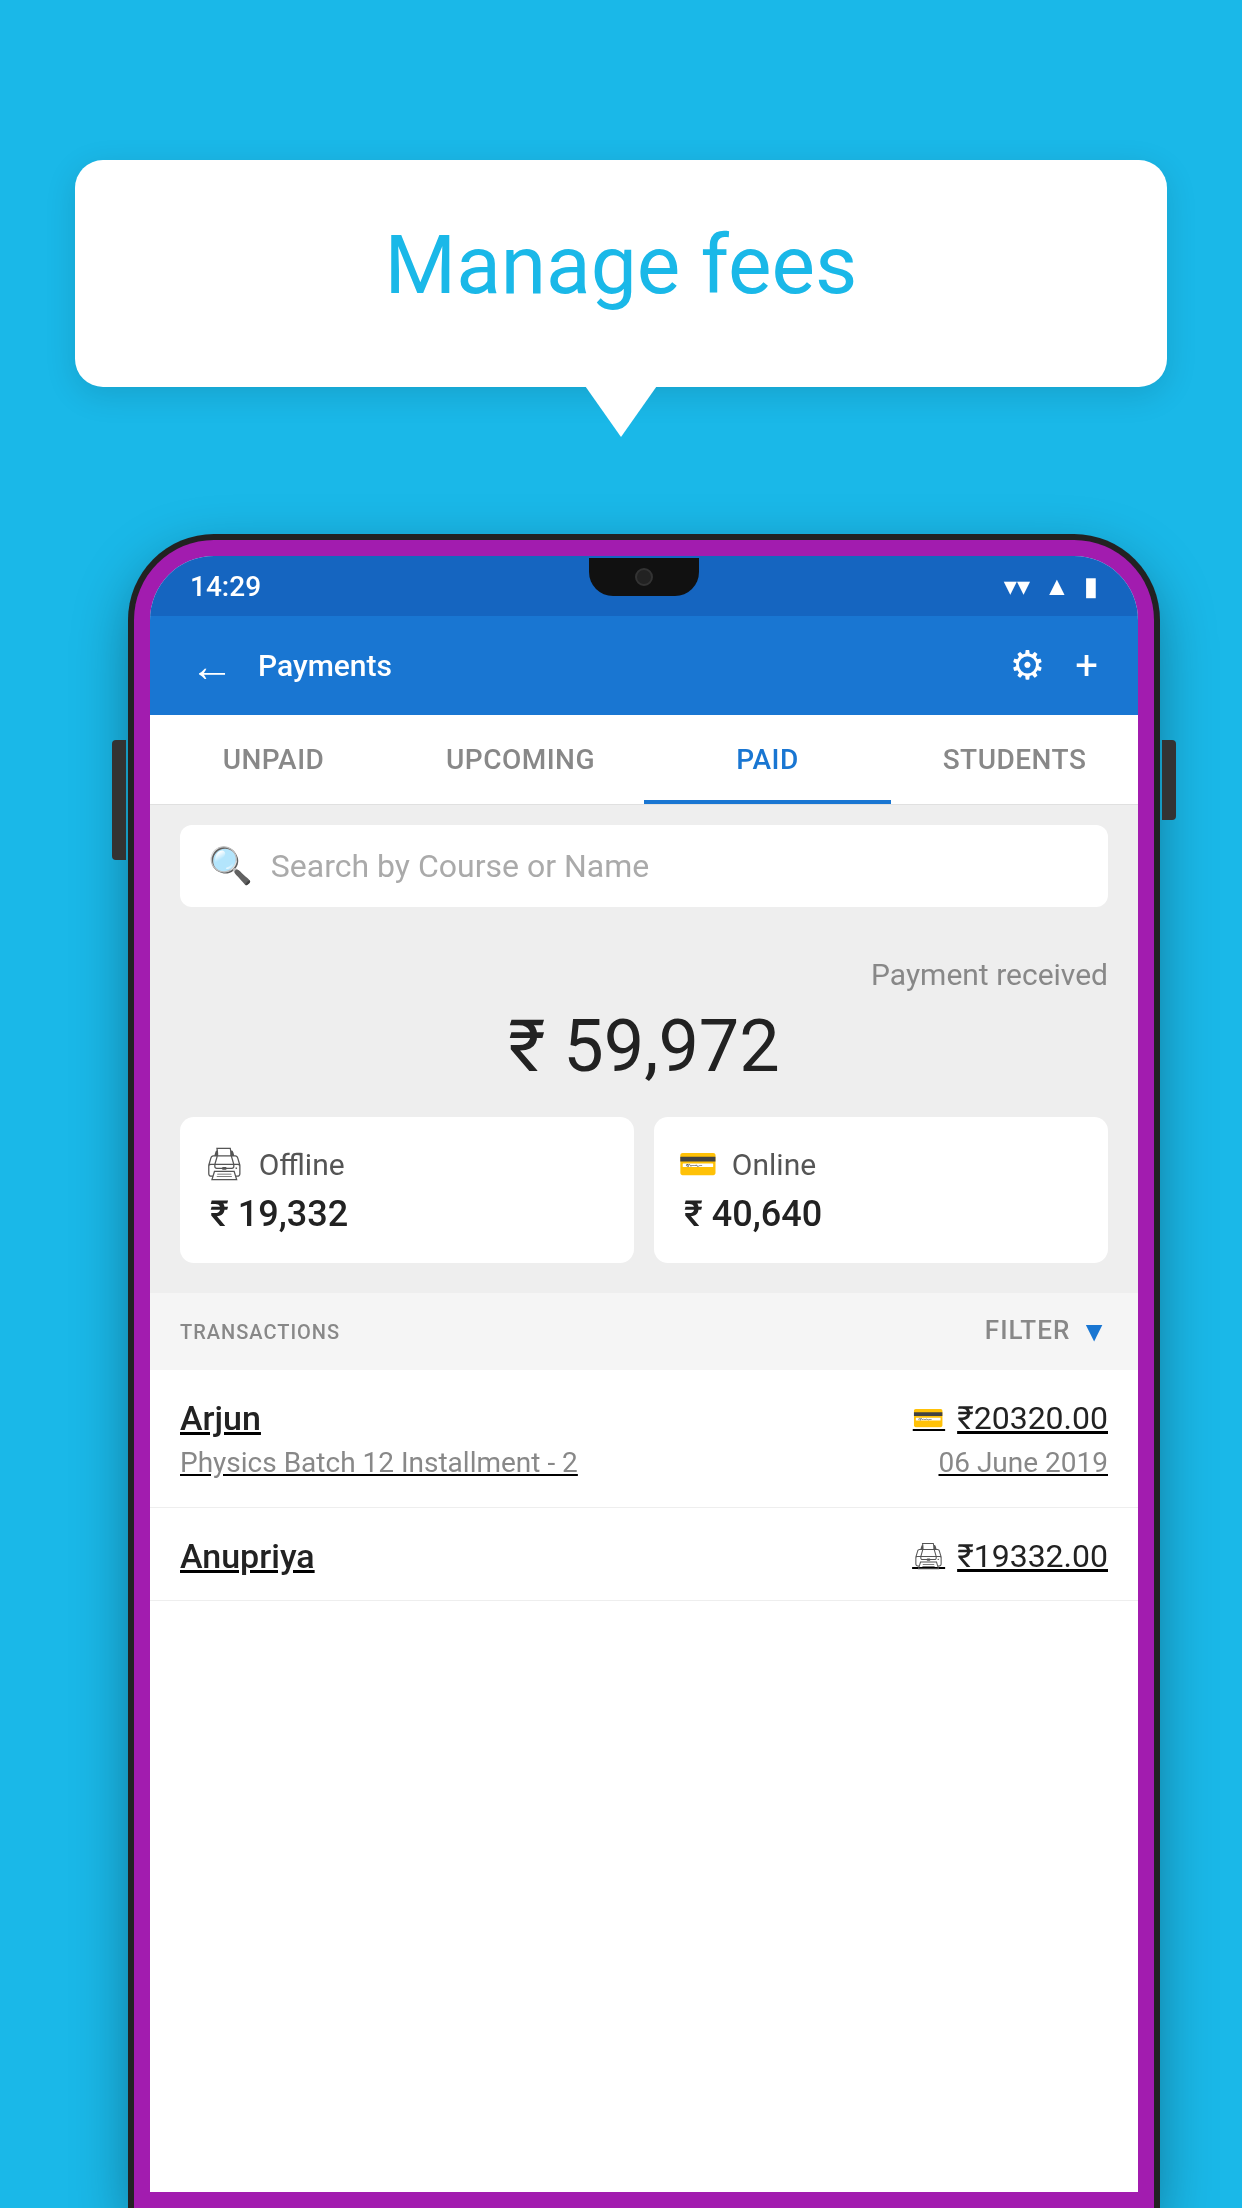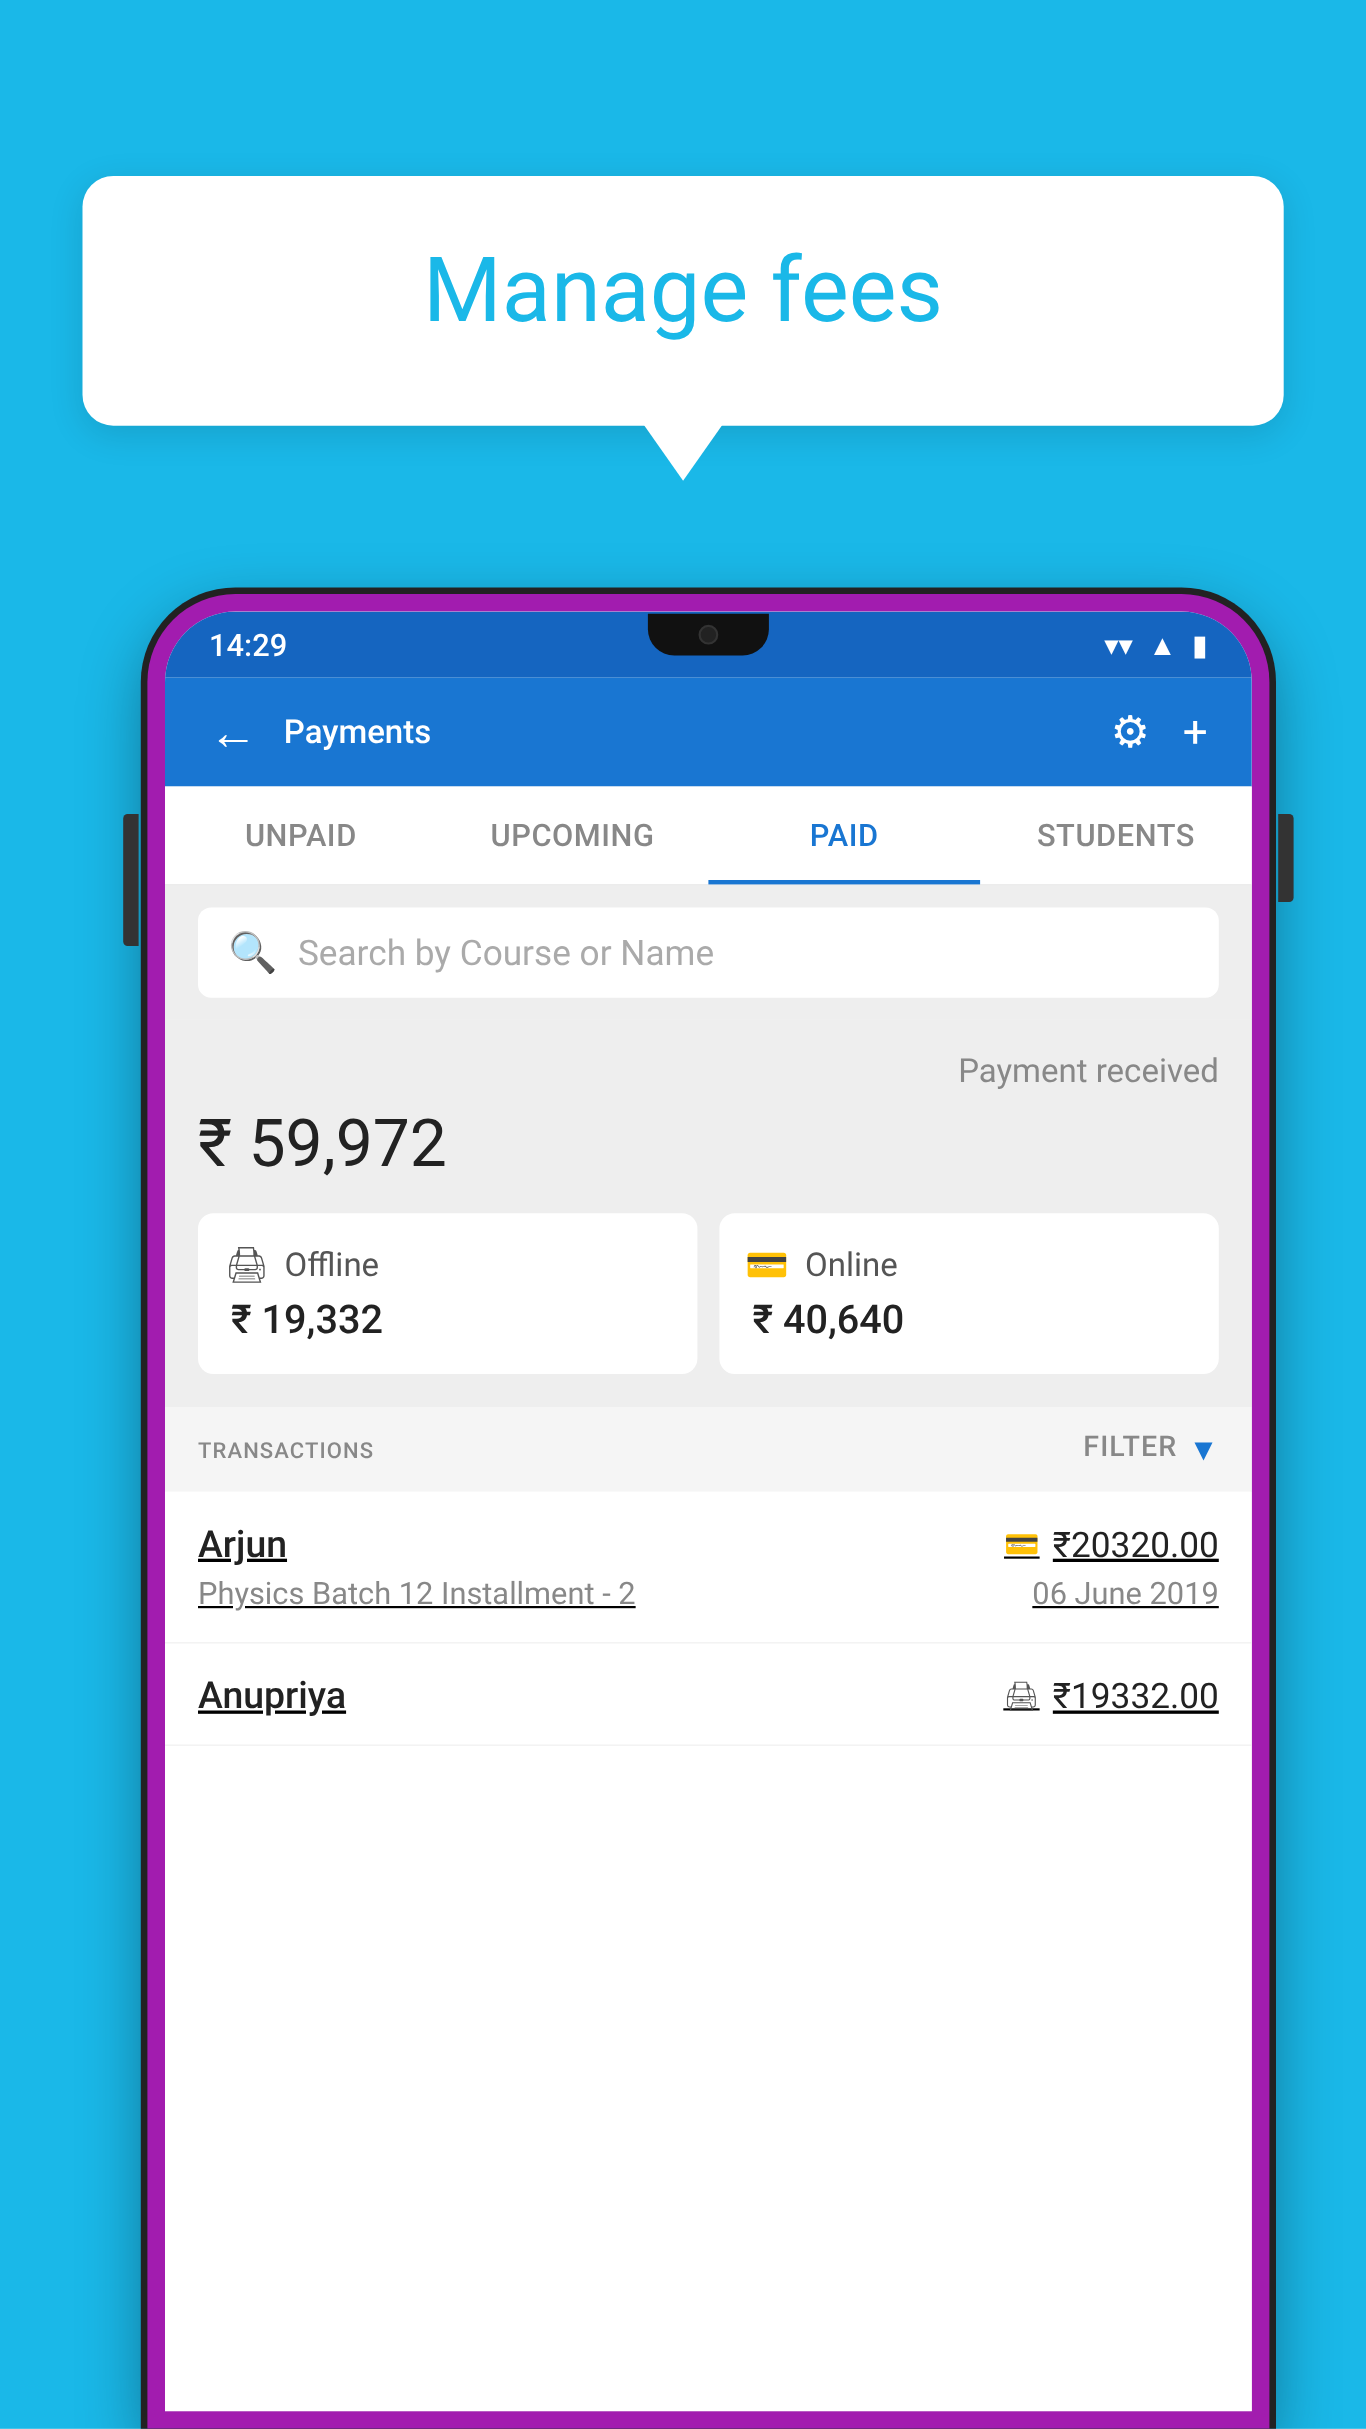--- a/index.html
+++ b/index.html
@@ -235,22 +235,22 @@
       padding: 30px 30px 30px;
       flex-shrink: 0;
     }
     .payment-label {
       text-align: right;
       font-size: 30px;
       color: #888;
       margin-bottom: 12px;
     }
     .payment-amount {
-      text-align: left;
-      font-size: 60px;
+      text-align: center;
+      font-size: 72px;
       font-weight: 400;
       color: #222;
       margin-bottom: 28px;
     }
     .payment-cards {
       display: flex;
       gap: 20px;
     }
     .payment-card {
       flex: 1;

